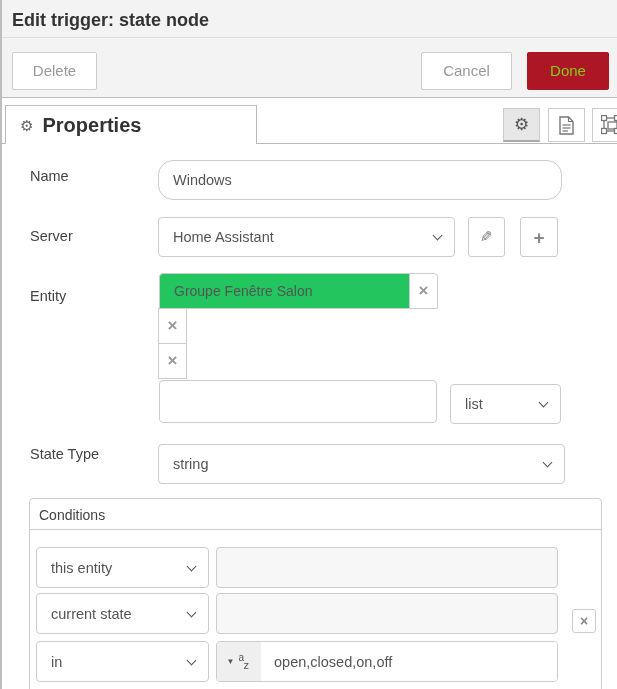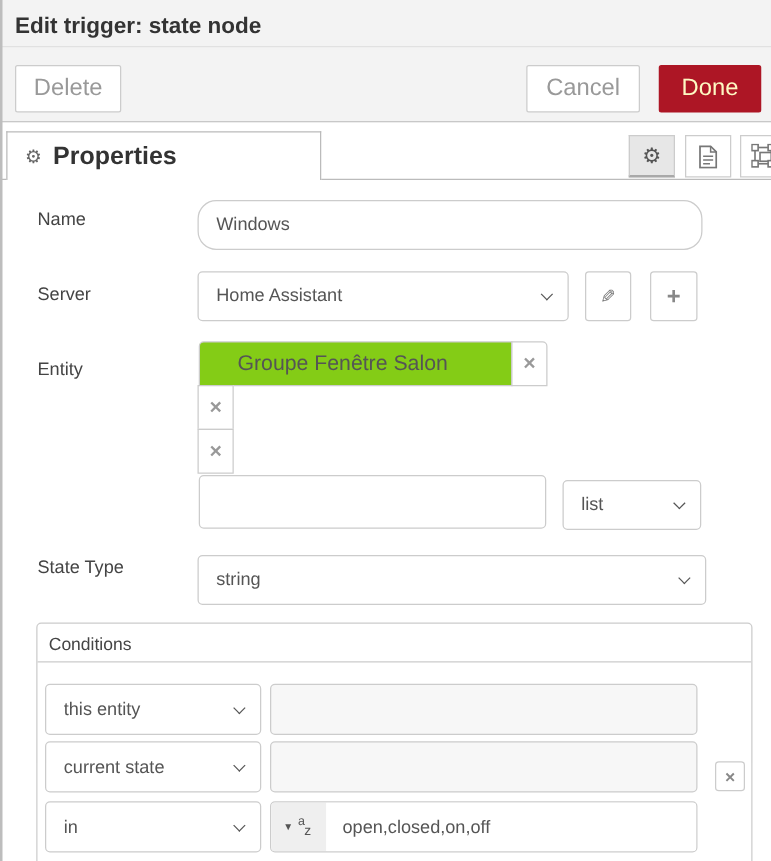--- a/index.html
+++ b/index.html
@@ -31,28 +31,28 @@
   }
   
   .tray-toolbar {
     position: absolute; left: 0; top: 38px; width: 617px; height: 60px;
     background: #f3f3f3; border-bottom: 1px solid #bbb;
   }
   .btn {
     position: absolute; top: 14px; height: 38px;
     background: #fff; border: 1px solid #ccc; border-radius: 2px;
     font-family: "Liberation Sans", sans-serif;
-    font-size: 19px; color: #999; text-align: center; line-height: 36px;
+    font-size: 15px; color: #999; text-align: center; line-height: 36px;
     cursor: pointer;
   }
   .btn-delete { left: 12px; width: 85px; }
   .btn-cancel { left: 421px; width: 91px; }
   .btn-done {
     left: 527px; width: 82px;
-    background: #AD1625; border-color: #AD1625; color: #fef9c3;
+    background: #AD1625; border-color: #AD1625; color: #84cc16;
   }
   
   .tabbar {
     position: absolute; left: 0; top: 98px; width: 617px; height: 46px;
     background: #fff;
   }
   .tabbar-line {
     position: absolute; left: 0; top: 45px; width: 617px; height: 1px;
     background: #bbb;
   }
@@ -107,22 +107,22 @@
     display: flex; align-items: center; justify-content: center;
     cursor: pointer;
   }
   .pencil-glyph { font-size: 15px; color: #777; transform: scaleX(-1); }
   .plus-glyph { font-size: 19px; color: #888; font-weight: bold; line-height: 1; }
   
   .entity-list { position: absolute; left: 159px; top: 273px; width: 279px; }
   .entity-row { display: flex; height: 36px; margin-top: -1px; }
   .entity-row:first-child { margin-top: 0; }
   .entity-value {
-    flex: 1; border: 1px solid #ccc; background: #84cc16;
-    font-size: 17px; color: #555; line-height: 34px; padding-left: 30px;
+    flex: 1; border: 1px solid #ccc; background: #22c55e;
+    font-size: 14px; color: #555; line-height: 34px; padding-left: 14px;
     white-space: nowrap; overflow: hidden;
   }
   .entity-x {
     width: 29px; margin-left: -1px; border: 1px solid #ccc; background: #fff;
     display: flex; align-items: center; justify-content: center;
     font-size: 17px; font-weight: bold; color: #999; cursor: pointer;
   }
   .entity-row:first-child .entity-value { border-top-left-radius: 4px; }
   .entity-row:first-child .entity-x { border-top-right-radius: 4px; }
   .entity-new { left: 159px; top: 380px; width: 278px; height: 43px; }

